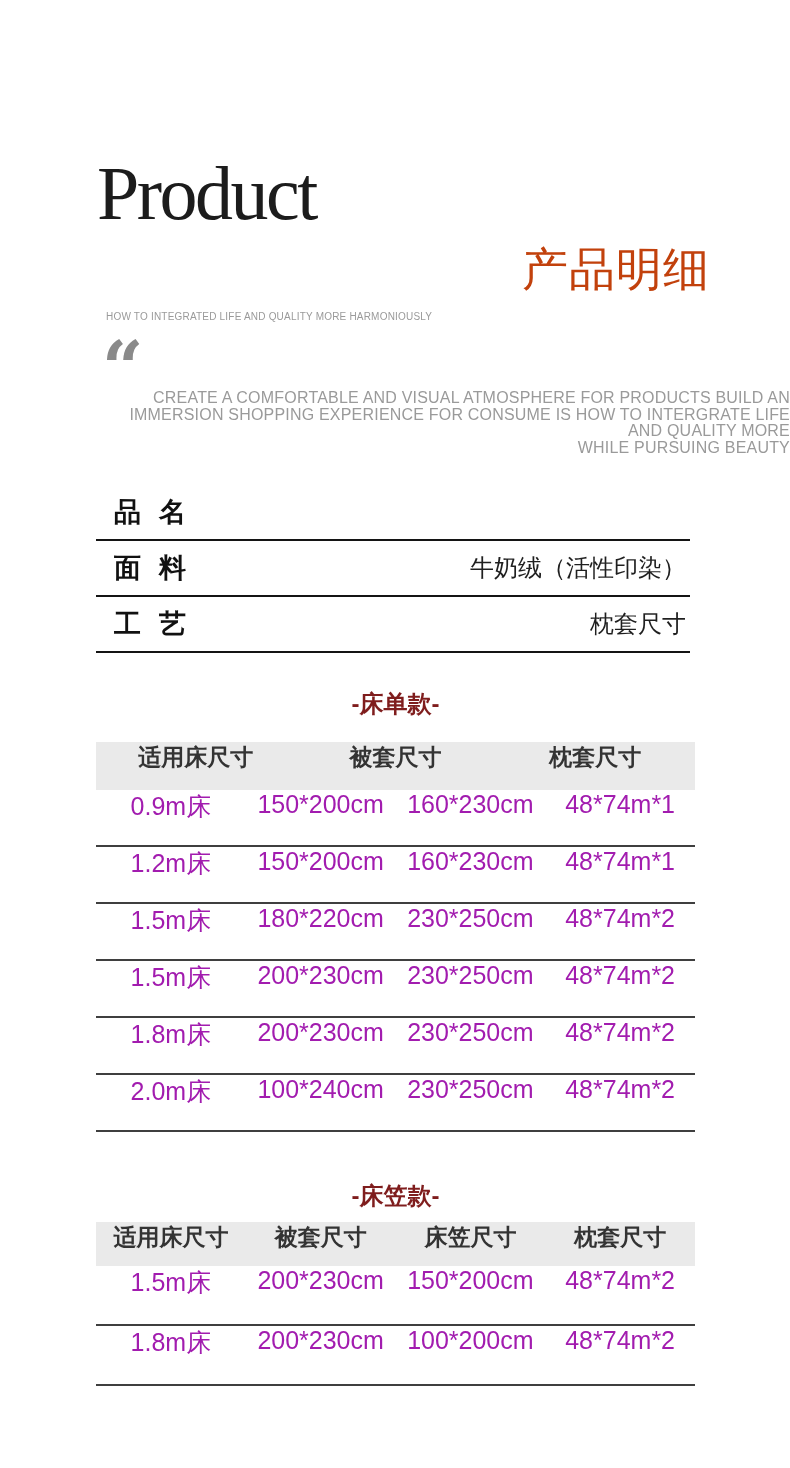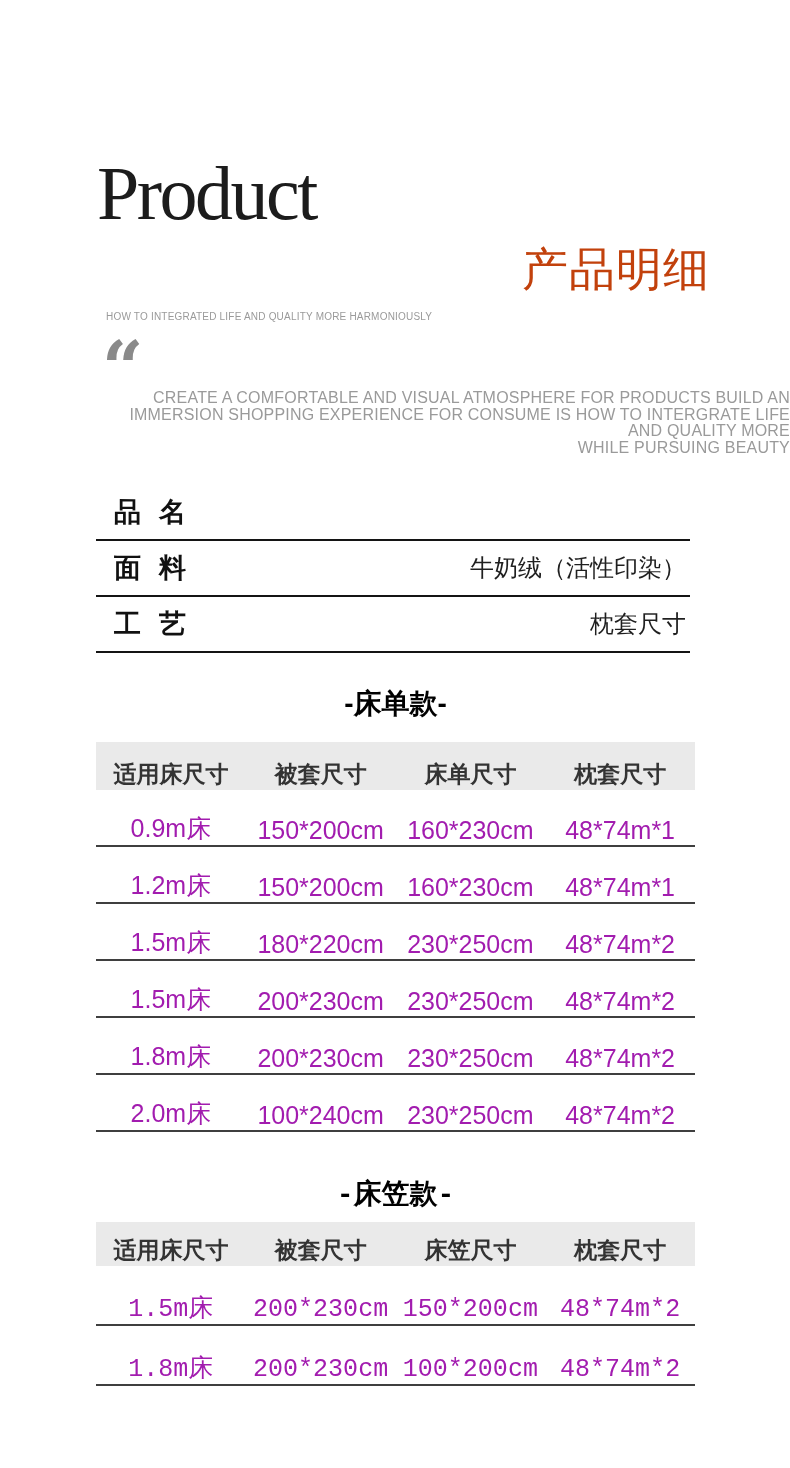--- a/index.html
+++ b/index.html
@@ -40,27 +40,27 @@
     padding:0 4px 0 18px;box-sizing:border-box;
   }
   .spec-label{
     display:inline-flex;justify-content:space-between;width:72px;
     font-size:27px;font-weight:700;color:#111;
   }
   .spec-value{font-size:24px;color:#1f1f1f;white-space:nowrap;}
   
   .size-section{position:absolute;left:96px;width:599px;}
   #section-0{top:686px;}
-  #section-1{top:1178px;font-family:Liberation Mono, monospace;}
+  #section-1{top:1178px;}
   .section-title{
-    text-align:center;font-size:28px;line-height:36px;font-weight:700;color:#000000;
+    text-align:center;font-size:24px;line-height:36px;font-weight:700;color:#7f1d1d;
   }
   #section-0 .t-head{margin-top:20px;height:48px;}
   #section-1 .t-head{margin-top:8px;height:44px;}
-  .t-row{display:flex;align-items:flex-end;}
+  .t-row{display:flex;align-items:flex-start;}
   .t-row > div{flex:1;text-align:center;white-space:nowrap;}
   .t-head{background:#eaeaea;font-size:23px;font-weight:700;color:#333;}
   .t-data{height:55px;border-bottom:2px solid #3f3f3f;font-size:25px;color:#a21caf;}
   #section-1 .t-data{height:58px;}
 </style>
 </head>
 <body>
 
 <div class="page">
 
@@ -100,21 +100,20 @@
       </span>
       <span class="spec-value">枕套尺寸</span>
     </div>
   </div>
 
   <div class="size-section" id="section-0">
     <div class="section-title">-床单款-</div>
     <div class="t-row t-head">
         <div>适用床尺寸</div>
         <div>被套尺寸</div>
-        <div>床单尺寸</div>
         <div>枕套尺寸</div>
       </div>
   <div class="t-row t-data">
         <div>0.9m床</div>
         <div>150*200cm</div>
         <div>160*230cm</div>
         <div>48*74m*1</div>
       </div>
       <div class="t-row t-data">
         <div>1.2m床</div>

